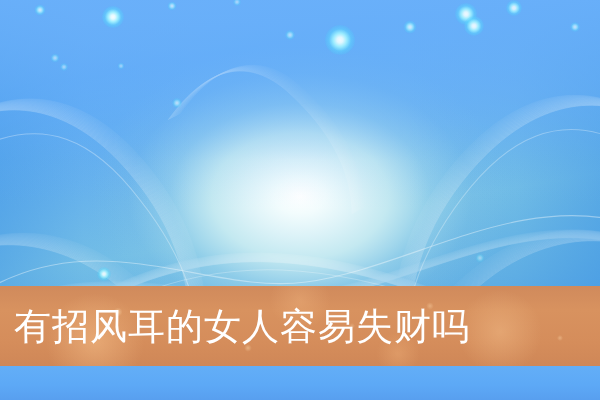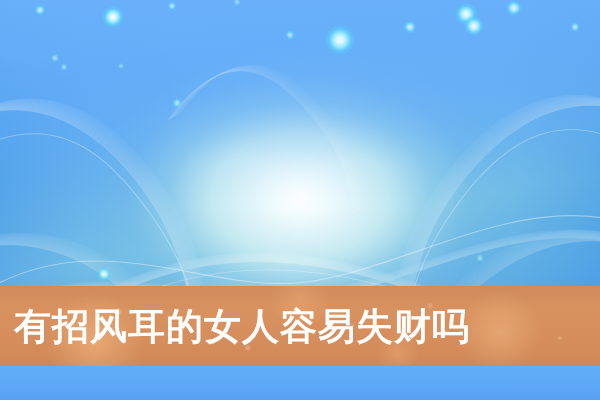--- a/index.html
+++ b/index.html
@@ -84,21 +84,21 @@
     top: 0;
     height: 80px;
     display: flex;
     align-items: center;
     color: #ffffff;
     font-size: 37px;
     line-height: 1;
     letter-spacing: 1px;
     white-space: nowrap;
     font-family: "DejaVu Sans", "Liberation Sans", sans-serif;
-    font-weight: 700;
+    font-weight: 400;
     text-align: center;
   }
   
   #bottom-strip {
     position: absolute;
     left: 0;
     top: 366px;
     width: 600px;
     height: 34px;
     background: linear-gradient(to bottom, #63aef7 0%, #5da9f6 55%, #589fef 100%);

